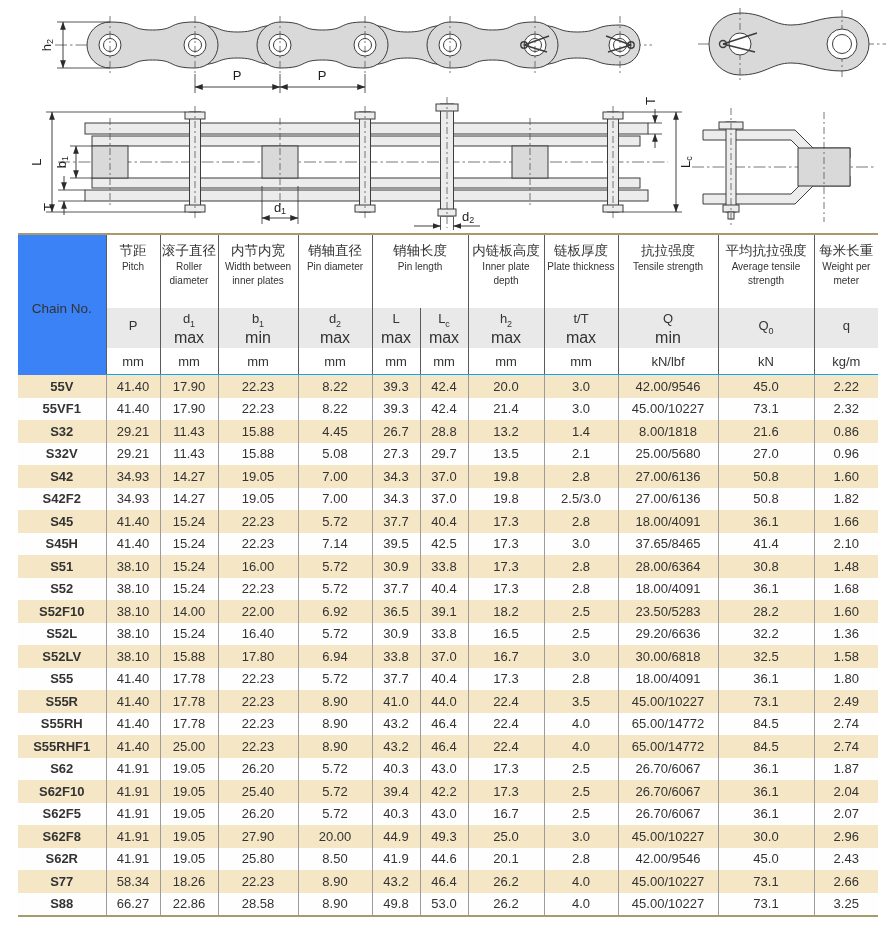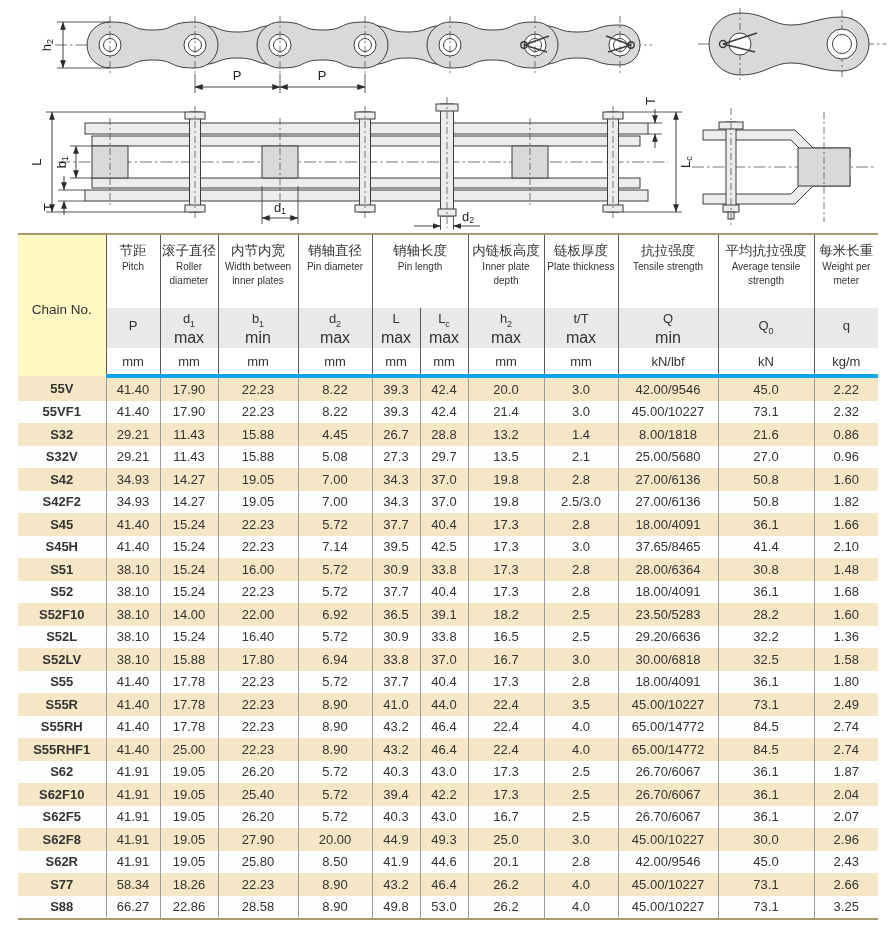--- a/index.html
+++ b/index.html
@@ -18,28 +18,28 @@
   .cotter{stroke:#3d3d3d;stroke-width:1.4;fill:none;}
   text.dlabel{font:13px "Liberation Sans","DejaVu Sans",sans-serif;fill:#1f1f1f;}
   text.dlabel tspan.s{font-size:9px;}
 
   
   table.spec{position:absolute;left:18px;top:233px;width:860px;border-collapse:collapse;
              table-layout:fixed;border-top:2px solid #a79a6b;border-bottom:2px solid #a79a6b;}
   table.spec th,table.spec td{padding:0;font-weight:normal;}
   thead th{border-left:1px solid #5a5a5a;vertical-align:top;text-align:center;}
   thead tr.row-names th{height:66px;padding-top:7px;}
-  thead th.chain-no{vertical-align:middle;padding-top:0;font-size:13.5px;border-left:none;background:#fef9c3;}
+  thead th.chain-no{vertical-align:middle;padding-top:0;font-size:13.5px;border-left:none;background:#3b82f6;}
   .zh{font-size:13.5px;line-height:17px;}
   .en{font-size:10px;line-height:14px;padding:1px 2px 0 2px;}
   thead tr.row-syms th{height:40px;background:#e9e9e9;vertical-align:middle;font-size:13px;line-height:15px;}
   thead tr.row-syms sub{font-size:9px;}
   .qual{font-size:16px;line-height:14px;}
   .qual:empty{display:none;}
-  thead tr.row-units th{height:26px;vertical-align:middle;font-size:13px;border-bottom:4px solid #0ea5e9;}
+  thead tr.row-units th{height:26px;vertical-align:middle;font-size:13px;border-bottom:1px solid #0ea5e9;}
   tbody td{height:22.5px;text-align:center;font-size:13px;border-left:1px solid #9b9b9b;
            background:#fefefe;white-space:nowrap;}
   tbody td.first{border-left:none;font-weight:bold;}
   tbody tr.beige td{background:#f5e7c6;}
 </style>
 </head>
 <body>
 
 <div class="page">
 

